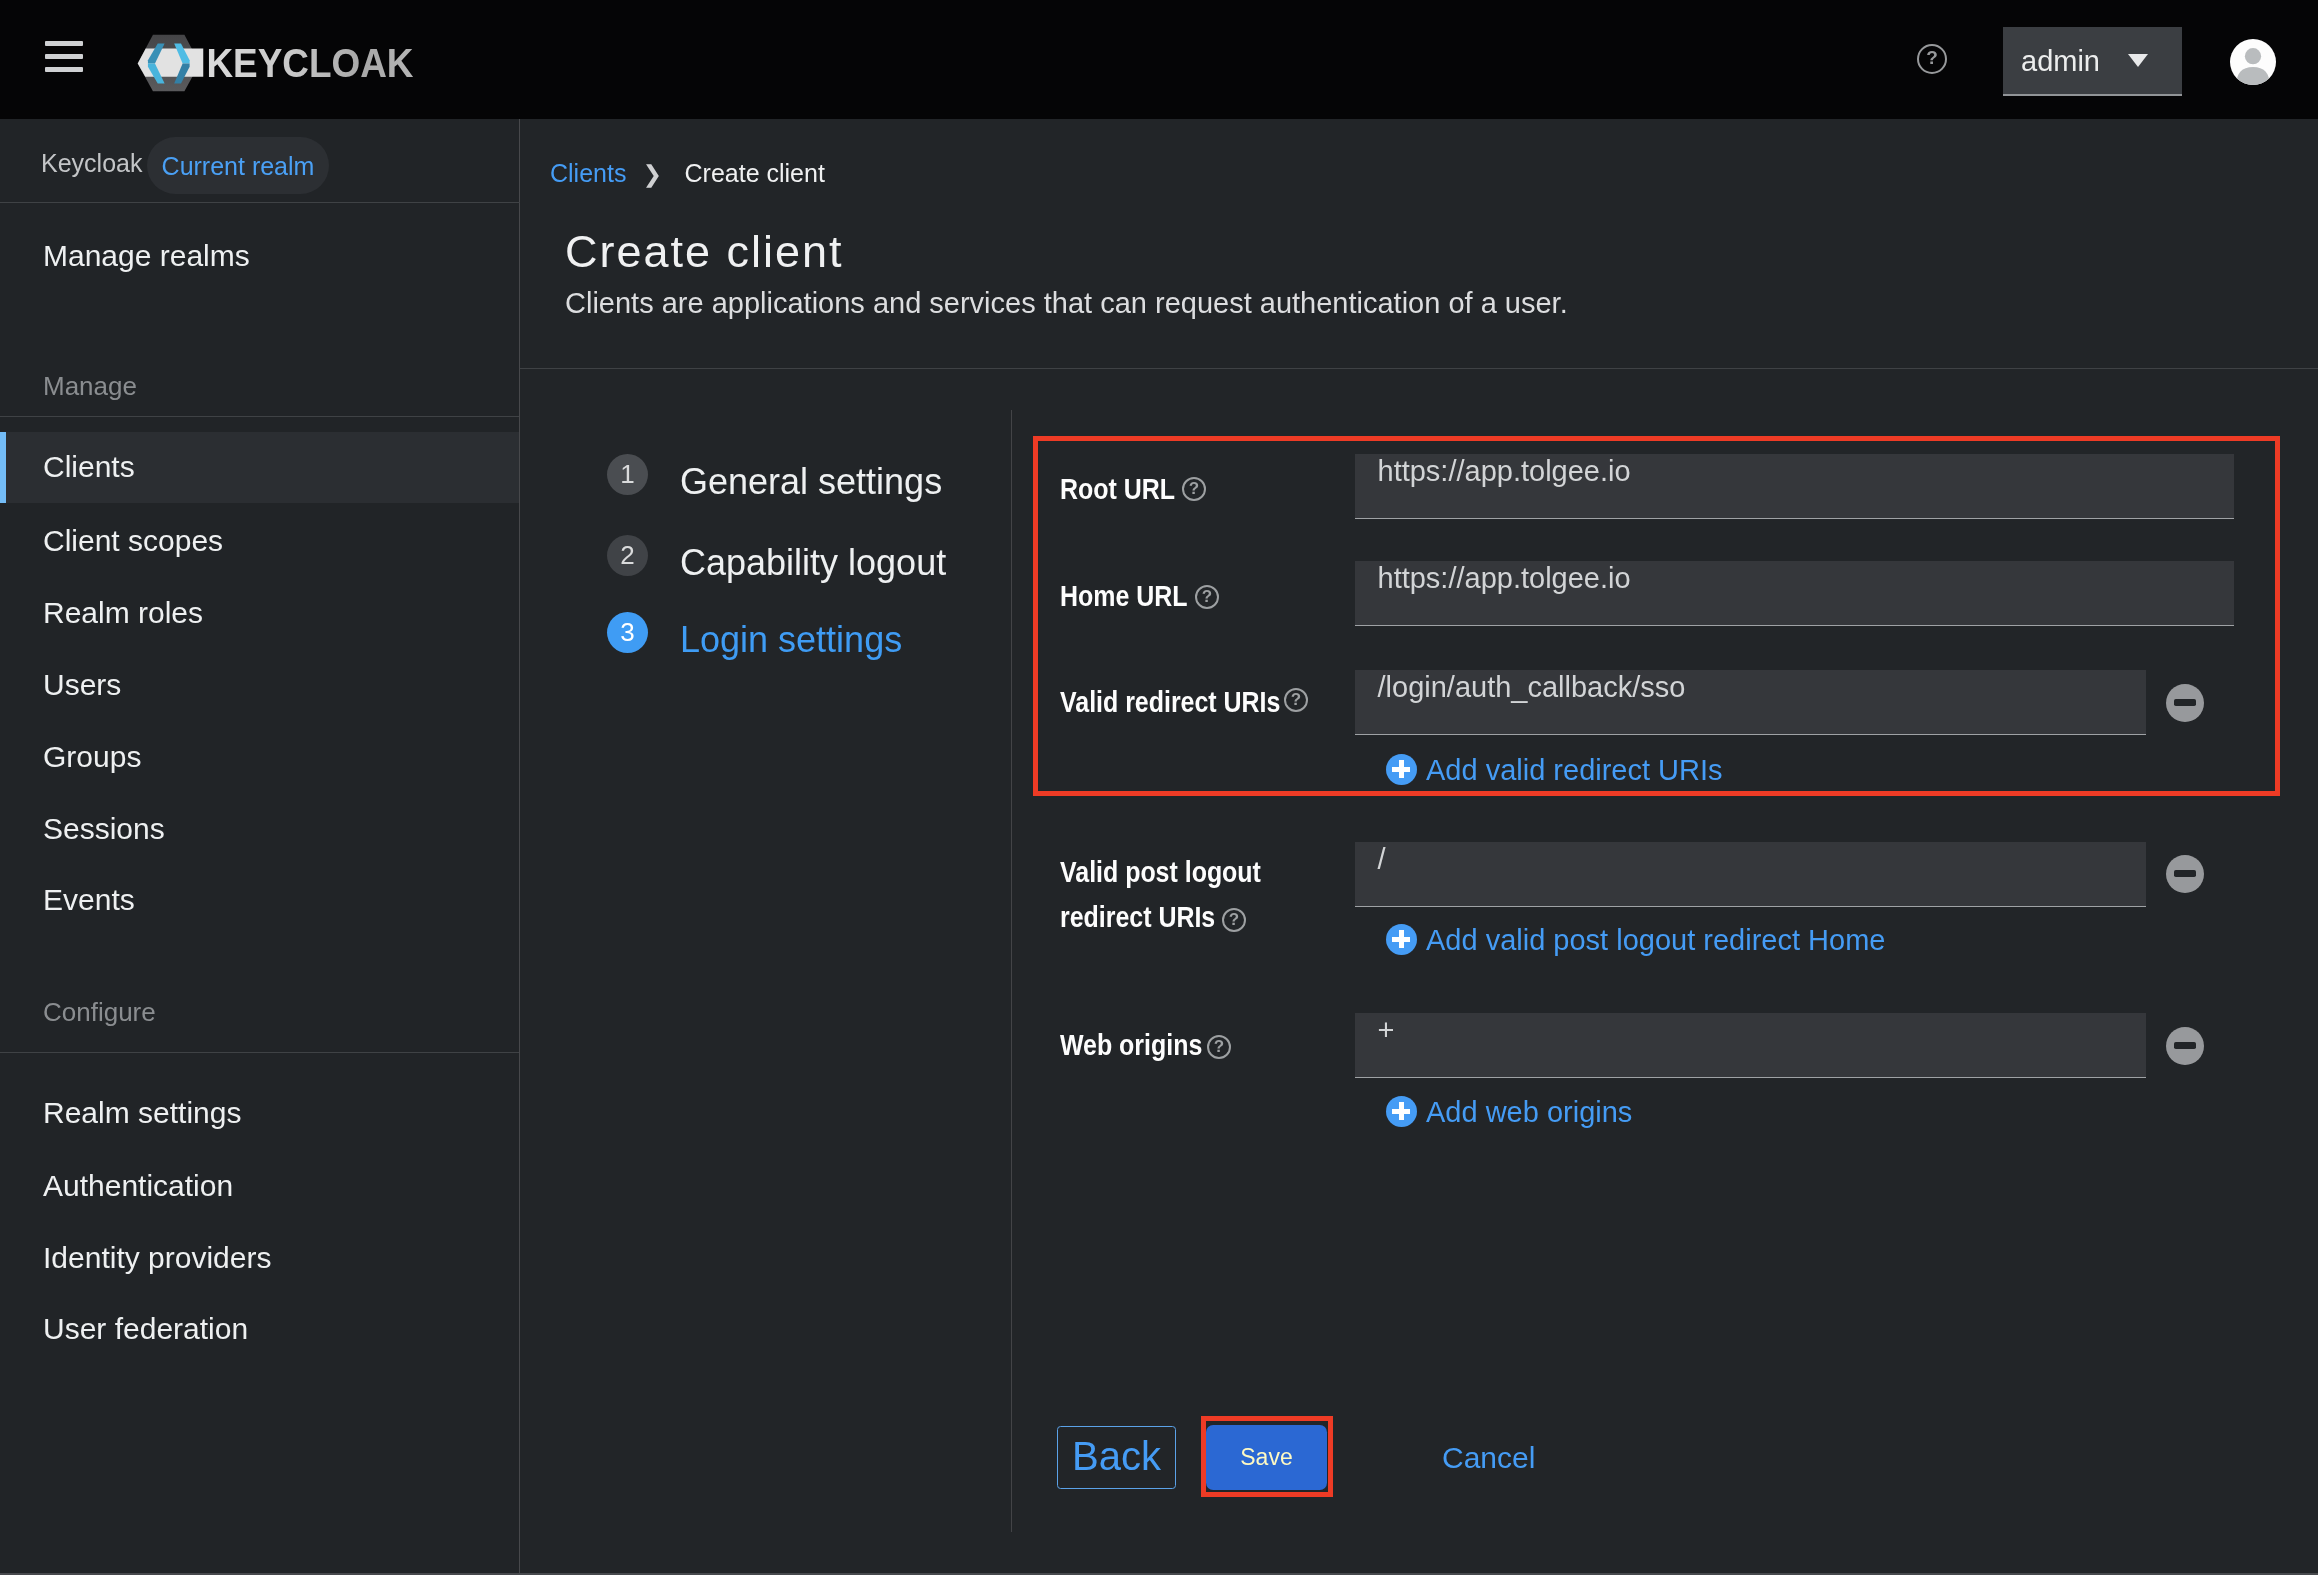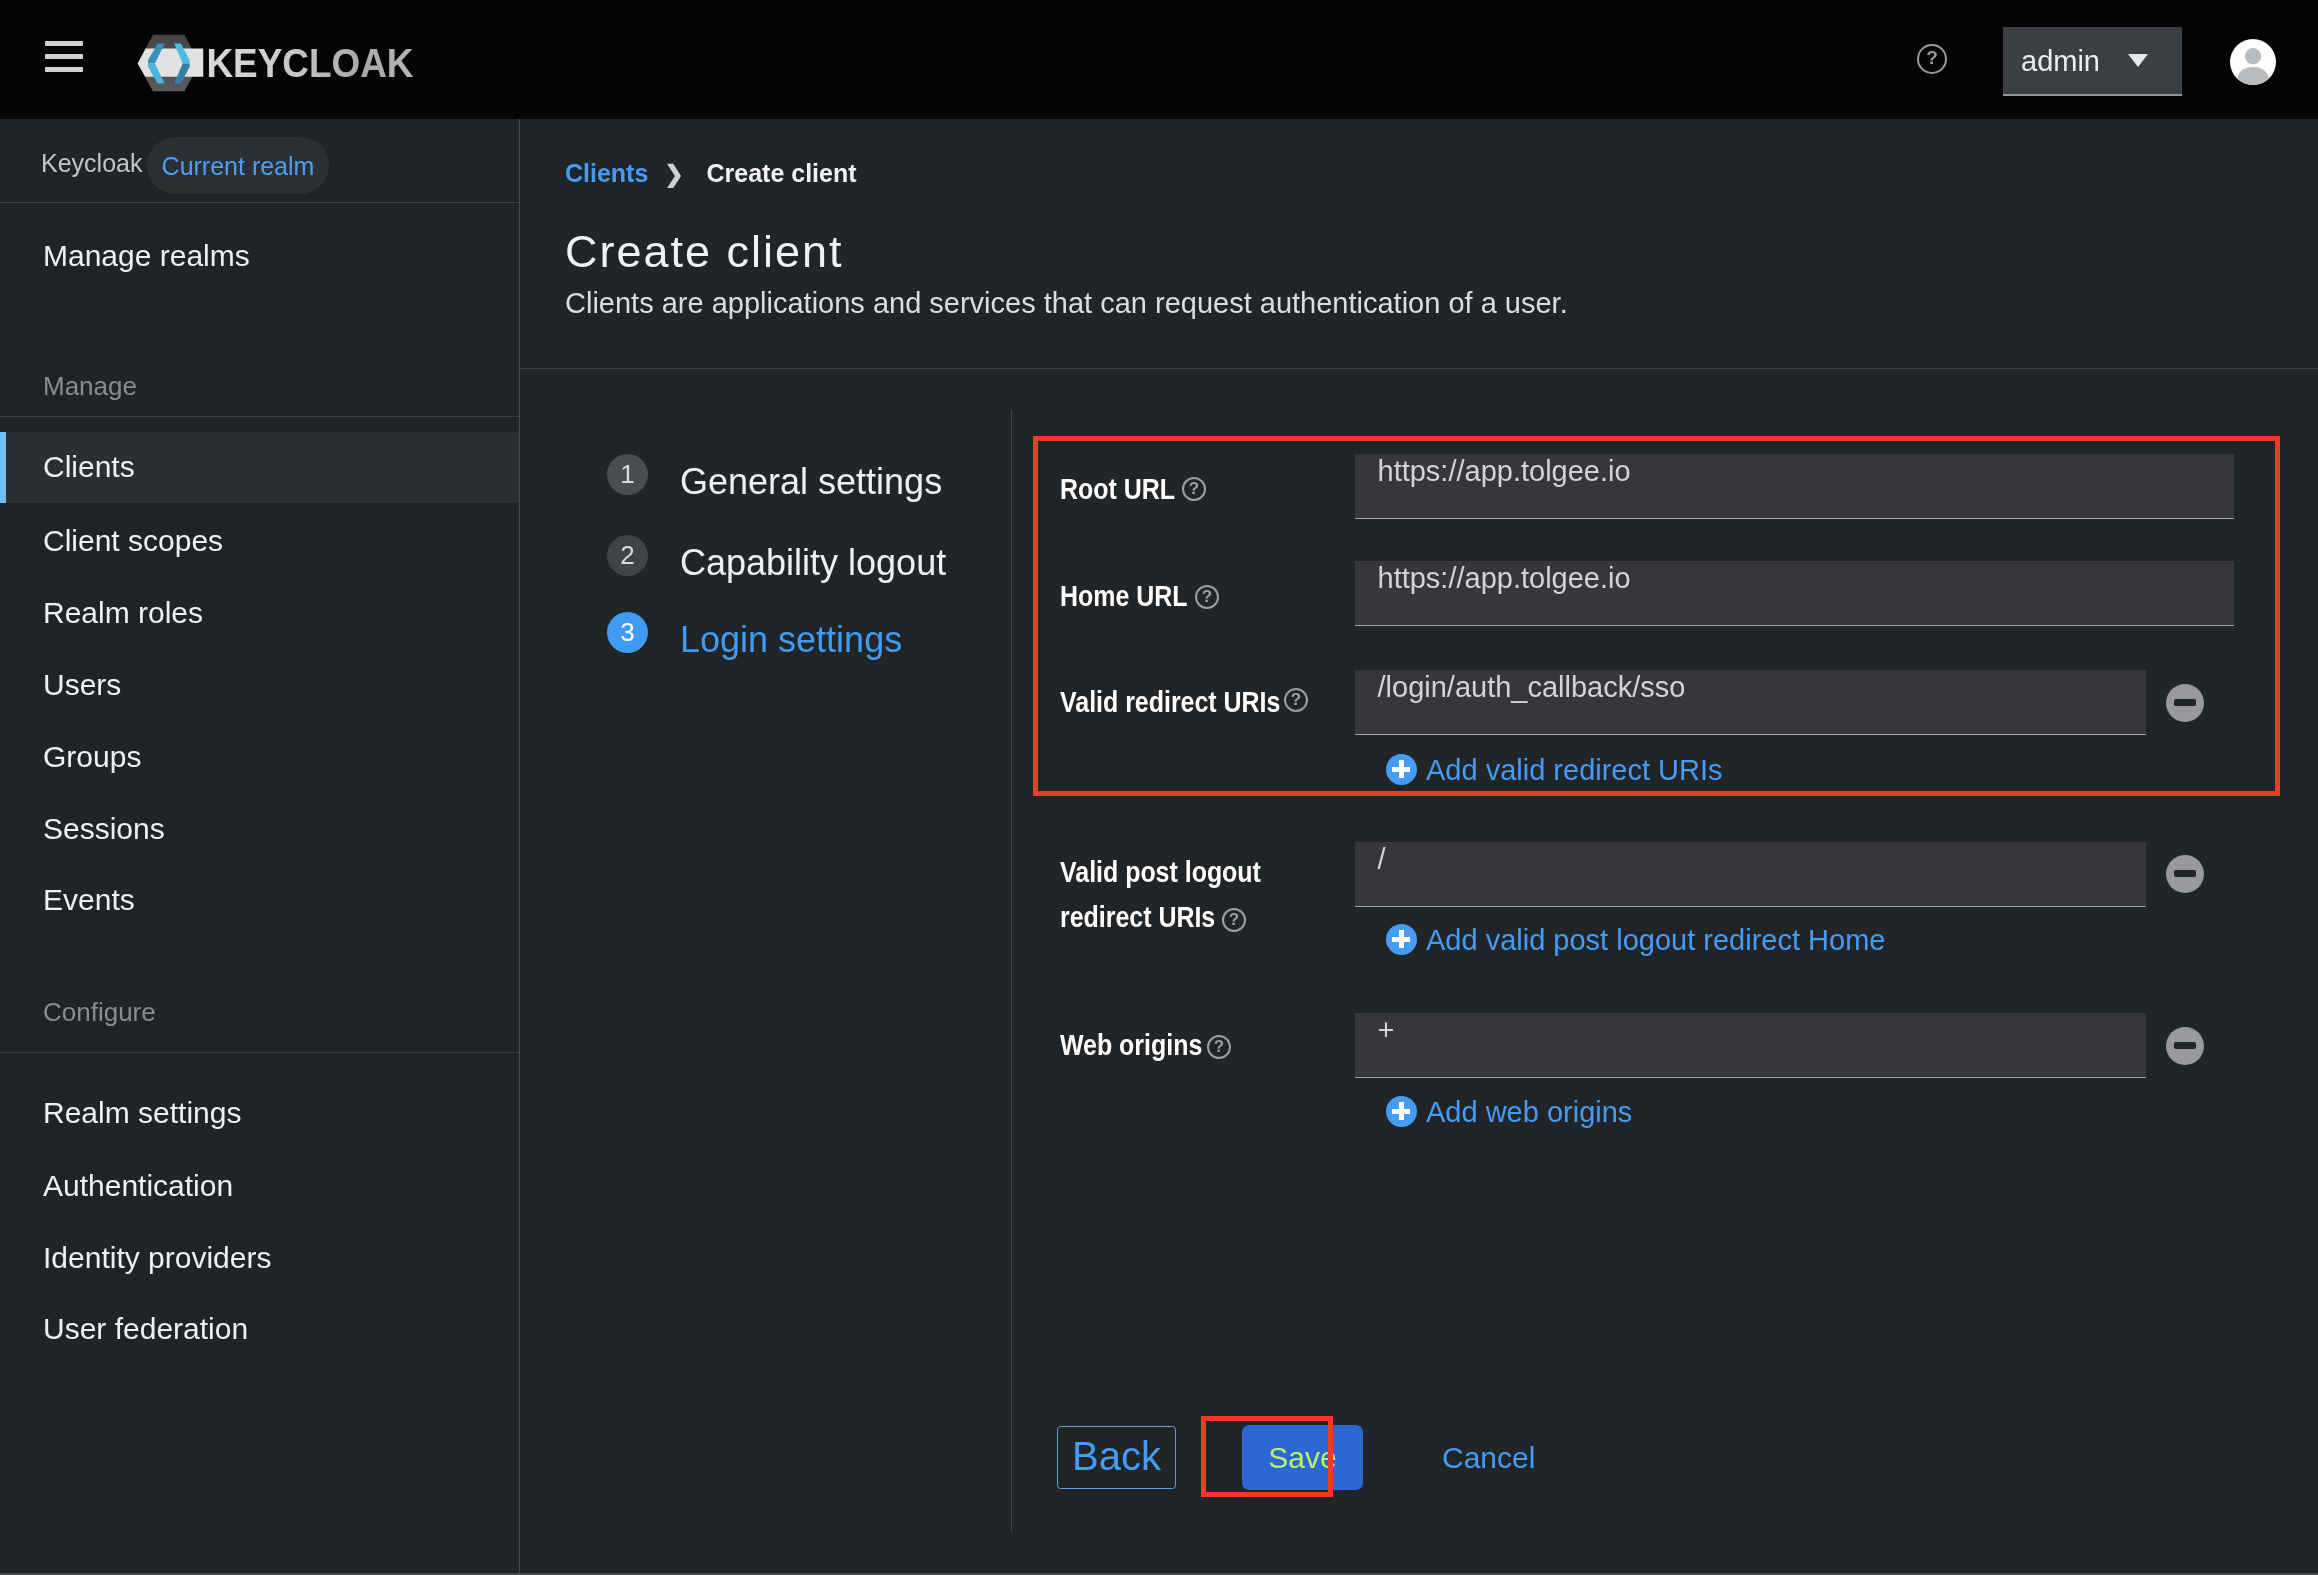--- a/index.html
+++ b/index.html
@@ -26,21 +26,21 @@
 #realmrow .kc { position:absolute; left:41px; top:30px; font-size:25px; color:#c3c5c7; }
 #realmrow .pill { position:absolute; left:147px; top:18px; width:182px; height:57px; background:#2c2f33; border-radius:29px; }
 #realmrow .pill span { position:absolute; left:0; width:182px; text-align:center; top:15.3px; font-size:25px; color:#4aa0f5; }
 .navitem { position:absolute; left:43px; font-size:30px; color:#eef0f1; }
 .seclabel { position:absolute; left:43px; font-size:26px; color:#8a8d90; }
 .divline { position:absolute; left:0; width:519px; height:0.9px; background:#3f4245; }
 #selclients { position:absolute; left:0; top:313px; width:519px; height:71px; background:#2b2e32; border-left:6.3px solid #73bcf7; }
 
 
 #content { position:absolute; left:520px; top:119px; width:1799px; height:1457px; background:#222528; }
-#crumb { position:absolute; left:45px; top:40px; font-size:25px;font-weight:bold; }
+#crumb { position:absolute; left:30px; top:40px; font-size:25px; }
 #crumb .b { color:#459cf5; }
 #crumb .sep { display:inline-block; margin:0 22.5px 0 16px; color:#cfd0d2; font-size:23.4px; }
 #crumb .w { color:#f0f1f2; }
 h1 { position:absolute; left:45px; top:107px; font-size:45px; font-weight:500; color:#f0f1f2; letter-spacing:2px; }
 #desc { position:absolute; left:45px; top:168px; font-size:29px; color:#dcdddf; }
 #hdrline { position:absolute; left:0; top:249px; width:1799px; height:0.9px; background:#3f4245; }
 #vline { position:absolute; left:491px; top:291px; width:0.9px; height:1122px; background:#434447; }
 
 
 .stepc { position:absolute; left:87px; width:41px; height:41px; border-radius:50%; background:#4a4d51; color:#dadbdc; font-size:26px; text-align:center; line-height:41px; }
@@ -56,21 +56,21 @@
 .minus::after { content:""; position:absolute; left:8px; top:15.3px; width:21.6px; height:7.2px; background:#222528; border-radius:1.8px; }
 .addlink { position:absolute; left:867px; font-size:29px; color:#459cf5; }
 .plusc { position:absolute; width:31px; height:31px; border-radius:50%; background:#459cf5; }
 .plusc::before { content:""; position:absolute; left:6.3px; top:12.6px; width:18px; height:5.4px; background:#fff; }
 .plusc::after { content:""; position:absolute; left:12.6px; top:6.3px; width:5.4px; height:18px; background:#fff; }
 
 .redbox { position:absolute; border:5.4px solid #ee3b25; }
 
 
 #backbtn { position:absolute; left:537px; top:1307px; width:119px; height:63px; border:1.8px solid #5ba2e8; border-radius:3.6px; color:#459cf5; font-size:40px; text-align:center; line-height:59px; }
-#savebtn { position:absolute; left:686px; top:1306px; width:121px; height:65px; background:#2b68d3; border-radius:7.2px; color:#bef264; font-size:30px; text-align:center; line-height:65px;margin-left:36px; }
+#savebtn { position:absolute; left:686px; top:1306px; width:121px; height:65px; background:#2b68d3; border-radius:7.2px; color:#fef9c3; font-size:23px; text-align:center; line-height:65px; }
 #cancel { position:absolute; left:922px; top:1322px; font-size:30px; color:#459cf5; }
 #bottomstrip { position:absolute; left:0; top:1573px; width:2319px; height:2.7px; background:#47494d; }
 </style>
 </head>
 <body>
 
 <div id="masthead">
   <div class="burger">
     <span style="top:41px"></span>
     <span style="top:54px"></span>

